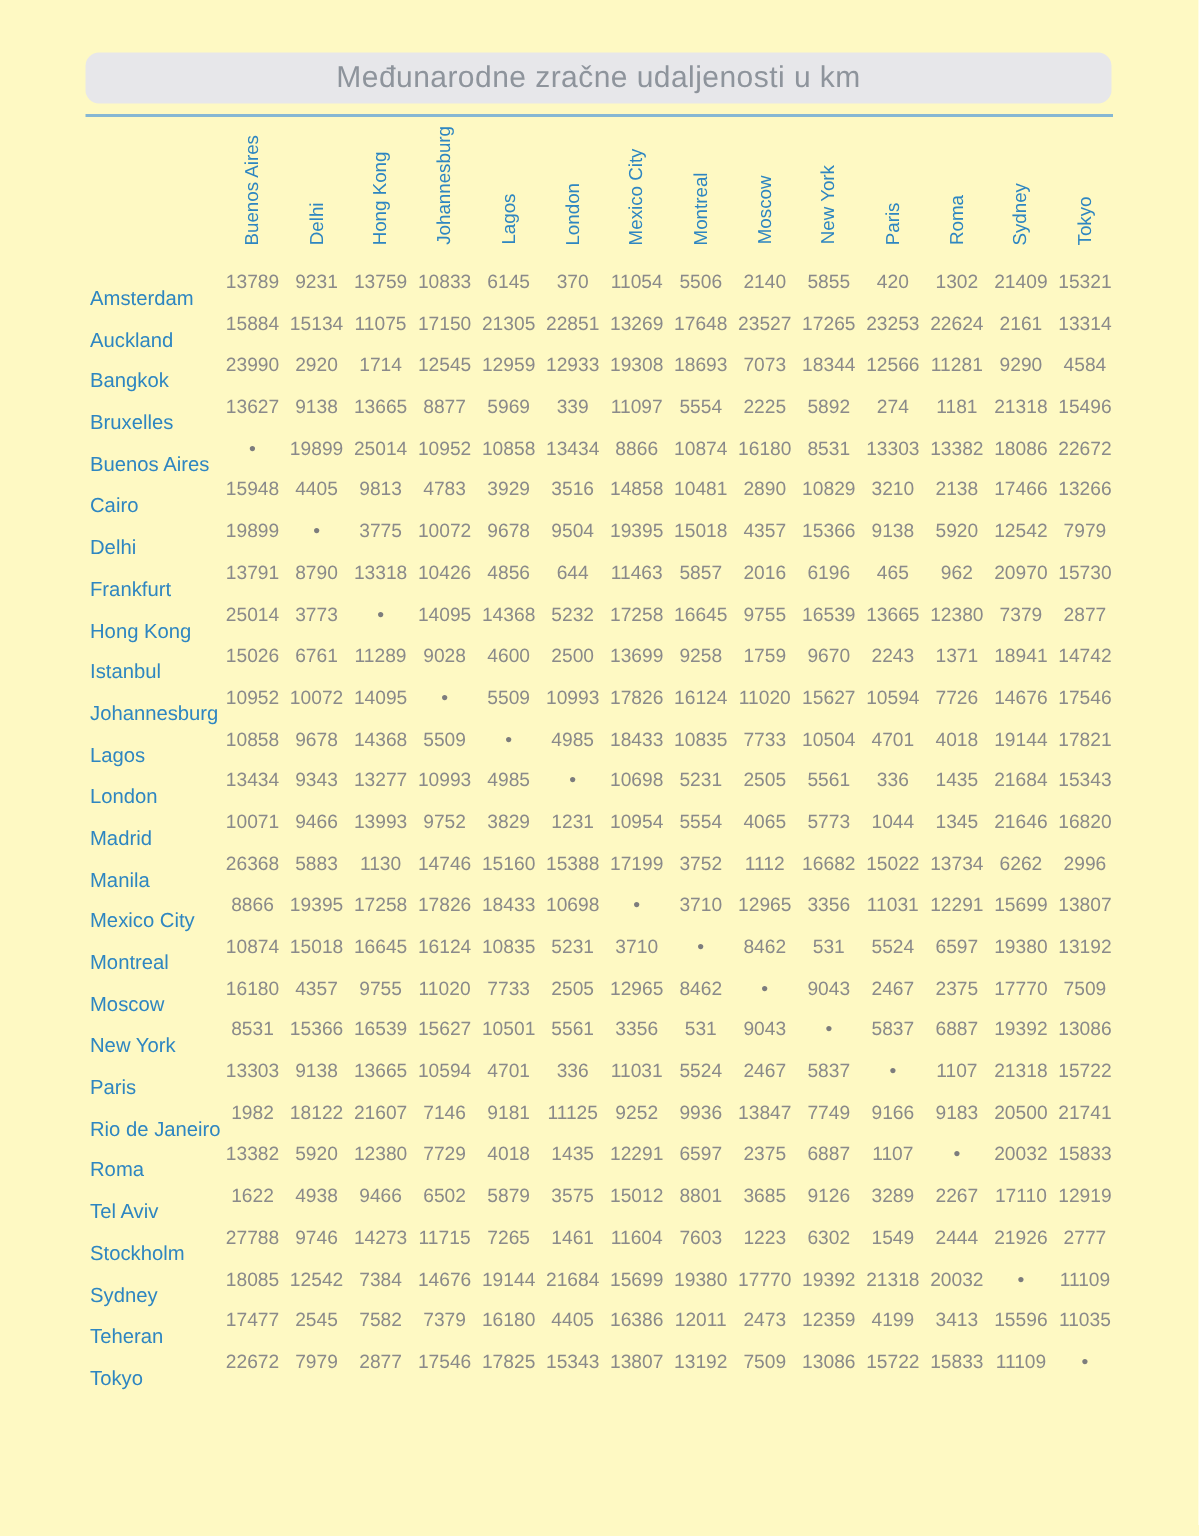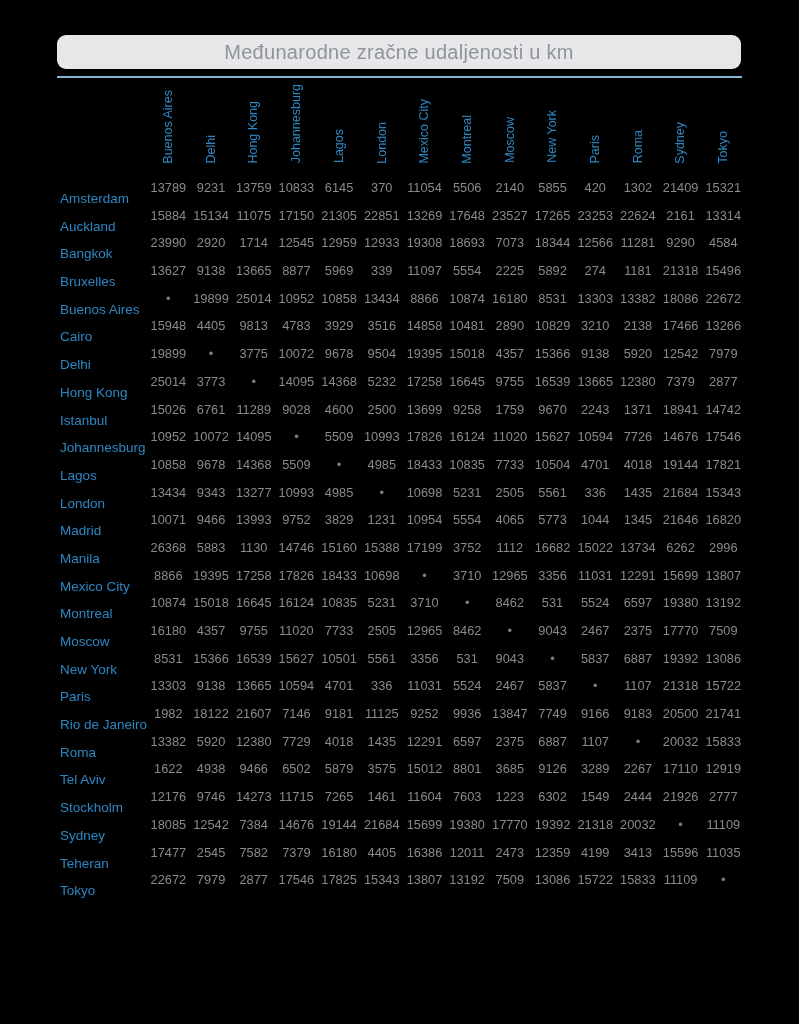--- a/index.html
+++ b/index.html
@@ -5,21 +5,21 @@
   html, body {
     margin: 0;
     padding: 0;
     background: #ffffff;
     font-family: "Liberation Sans", sans-serif;
   }
   #screen {
     position: relative;
     width: 799px;
     height: 1024px;
-    background: #000000;
+    background: #fef9c3;
     overflow: hidden;
   }
   .title-box {
     position: absolute;
     left: 57px;
     top: 35px;
     width: 684px;
     height: 34px;
     background: #e7e7ea;
     border-radius: 9px;
@@ -263,20 +263,37 @@
           <div class="cell">19395</div>
           <div class="cell">15018</div>
           <div class="cell">4357</div>
           <div class="cell">15366</div>
           <div class="cell">9138</div>
           <div class="cell">5920</div>
           <div class="cell">12542</div>
           <div class="cell">7979</div>
         </div>
         <div class="data-row">
+          <div class="row-label">Frankfurt</div>
+          <div class="cell">13791</div>
+          <div class="cell">8790</div>
+          <div class="cell">13318</div>
+          <div class="cell">10426</div>
+          <div class="cell">4856</div>
+          <div class="cell">644</div>
+          <div class="cell">11463</div>
+          <div class="cell">5857</div>
+          <div class="cell">2016</div>
+          <div class="cell">6196</div>
+          <div class="cell">465</div>
+          <div class="cell">962</div>
+          <div class="cell">20970</div>
+          <div class="cell">15730</div>
+        </div>
+        <div class="data-row">
           <div class="row-label">Hong Kong</div>
           <div class="cell">25014</div>
           <div class="cell">3773</div>
           <div class="cell dot">•</div>
           <div class="cell">14095</div>
           <div class="cell">14368</div>
           <div class="cell">5232</div>
           <div class="cell">17258</div>
           <div class="cell">16645</div>
           <div class="cell">9755</div>
@@ -519,21 +536,21 @@
           <div class="cell">8801</div>
           <div class="cell">3685</div>
           <div class="cell">9126</div>
           <div class="cell">3289</div>
           <div class="cell">2267</div>
           <div class="cell">17110</div>
           <div class="cell">12919</div>
         </div>
         <div class="data-row">
           <div class="row-label">Stockholm</div>
-          <div class="cell">12176</div>
+          <div class="cell">27788</div>
           <div class="cell">9746</div>
           <div class="cell">14273</div>
           <div class="cell">11715</div>
           <div class="cell">7265</div>
           <div class="cell">1461</div>
           <div class="cell">11604</div>
           <div class="cell">7603</div>
           <div class="cell">1223</div>
           <div class="cell">6302</div>
           <div class="cell">1549</div>

